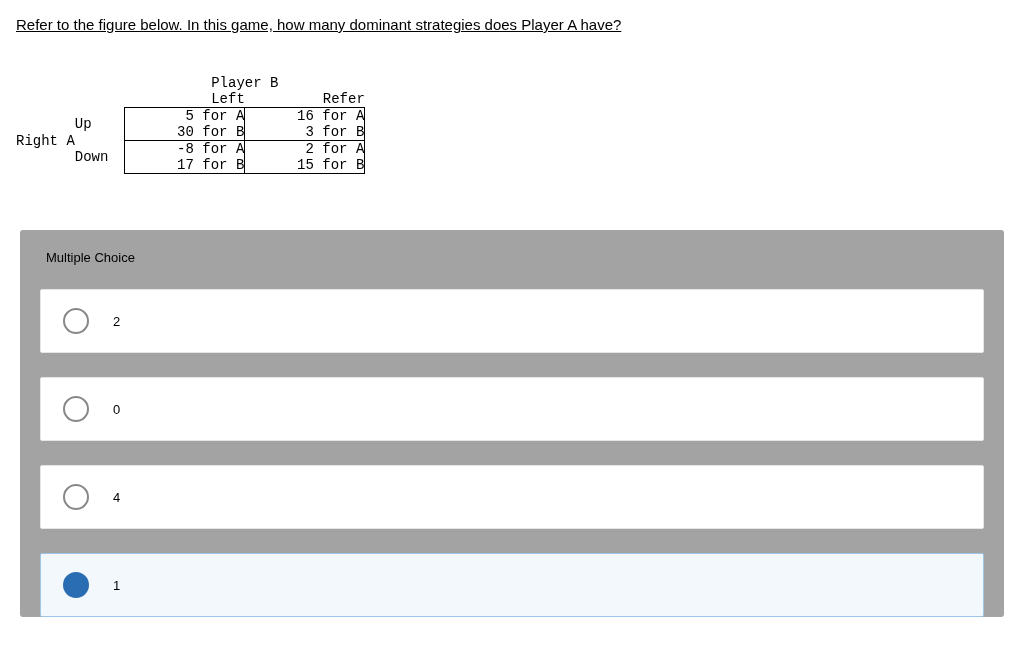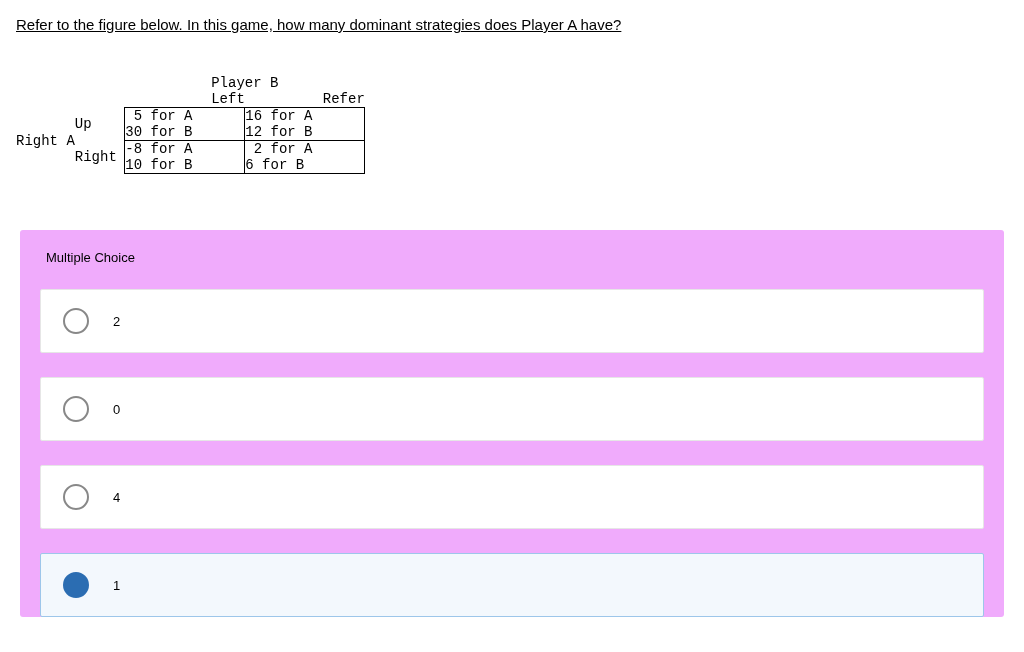--- a/index.html
+++ b/index.html
@@ -29,41 +29,41 @@
     border-collapse: collapse;
   }
   .matrix td {
     padding: 0;
     vertical-align: middle;
   }
   .cell {
     border: 1px solid #000;
     width: 120px;
     padding: 2px 0;
-    text-align: left;
+    text-align: right;
   }
   .rowlabel {
     text-align: left;
     padding-right: 10px;
     min-width: 50px;
   }
   .playerA {
     padding-right: 10px;
   }
   .header-b {
     text-align: center;
     padding-bottom: 6px;
   }
   .col-header {
     text-align: right;
     padding-bottom: 4px;
   }
   
   .mc-panel {
-    background: #f0abfc;
+    background: #a3a3a3;
     border-radius: 3px;
     padding: 20px 20px 0 20px;
     margin: 16px 4px;
   }
   .mc-title {
     font-size: 13px;
     margin-bottom: 24px;
     margin-left: 6px;
   }
   .option {
@@ -115,31 +115,31 @@
   </tr>
   <tr>
     <td></td>
     <td class="rowlabel" rowspan="2">Up</td>
     <td class="cell" style="border-bottom:none"> 5 for A</td>
     <td class="cell" style="border-bottom:none">16 for A</td>
   </tr>
   <tr>
     <td class="playerA" rowspan="2">Right A</td>
     <td class="cell" style="border-top:none">30 for B</td>
-    <td class="cell" style="border-top:none">12 for B</td>
+    <td class="cell" style="border-top:none">3 for B</td>
   </tr>
   <tr>
-    <td class="rowlabel" rowspan="2">Right</td>
+    <td class="rowlabel" rowspan="2">Down</td>
     <td class="cell" style="border-bottom:none">-8 for A</td>
     <td class="cell" style="border-bottom:none"> 2 for A</td>
   </tr>
   <tr>
     <td></td>
-    <td class="cell" style="border-top:none">10 for B</td>
-    <td class="cell" style="border-top:none">6 for B</td>
+    <td class="cell" style="border-top:none">17 for B</td>
+    <td class="cell" style="border-top:none">15 for B</td>
   </tr>
 </tbody></table>
 </div>
 
 <div class="mc-panel">
   <div class="mc-title">Multiple Choice</div>
 
   <div class="option">
     <span class="radio"></span>
     <span class="opt-label">2</span>

